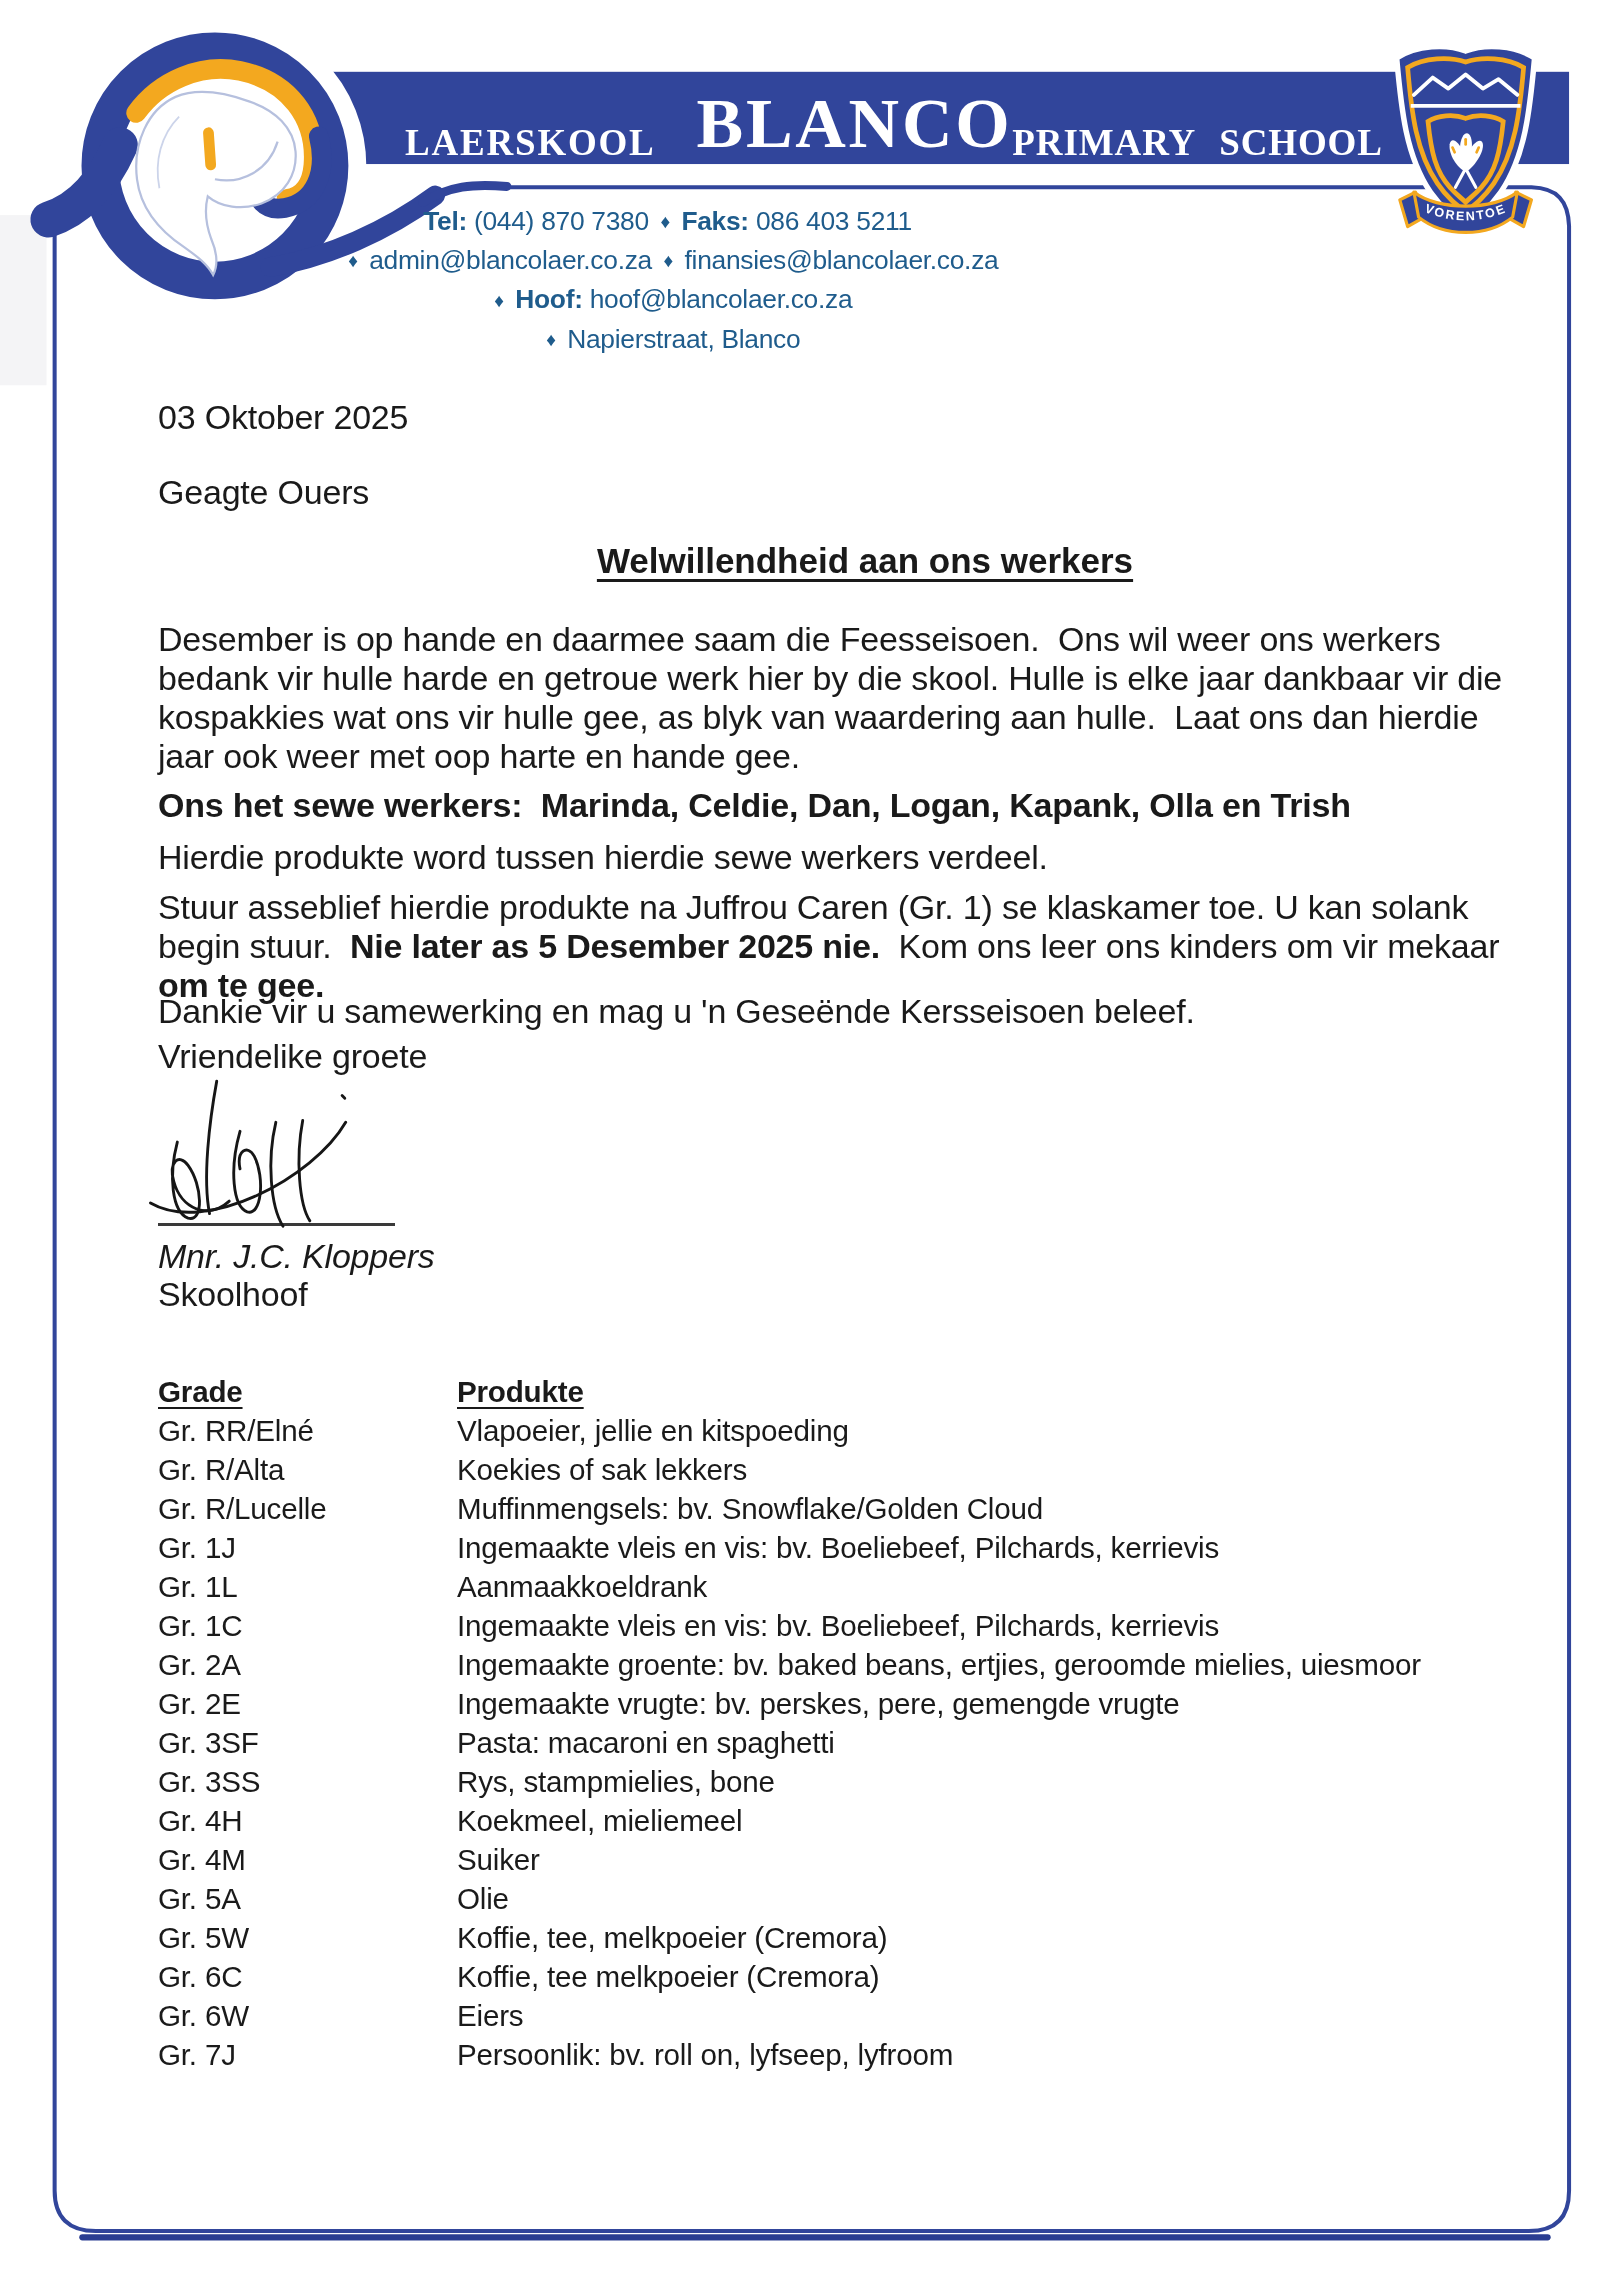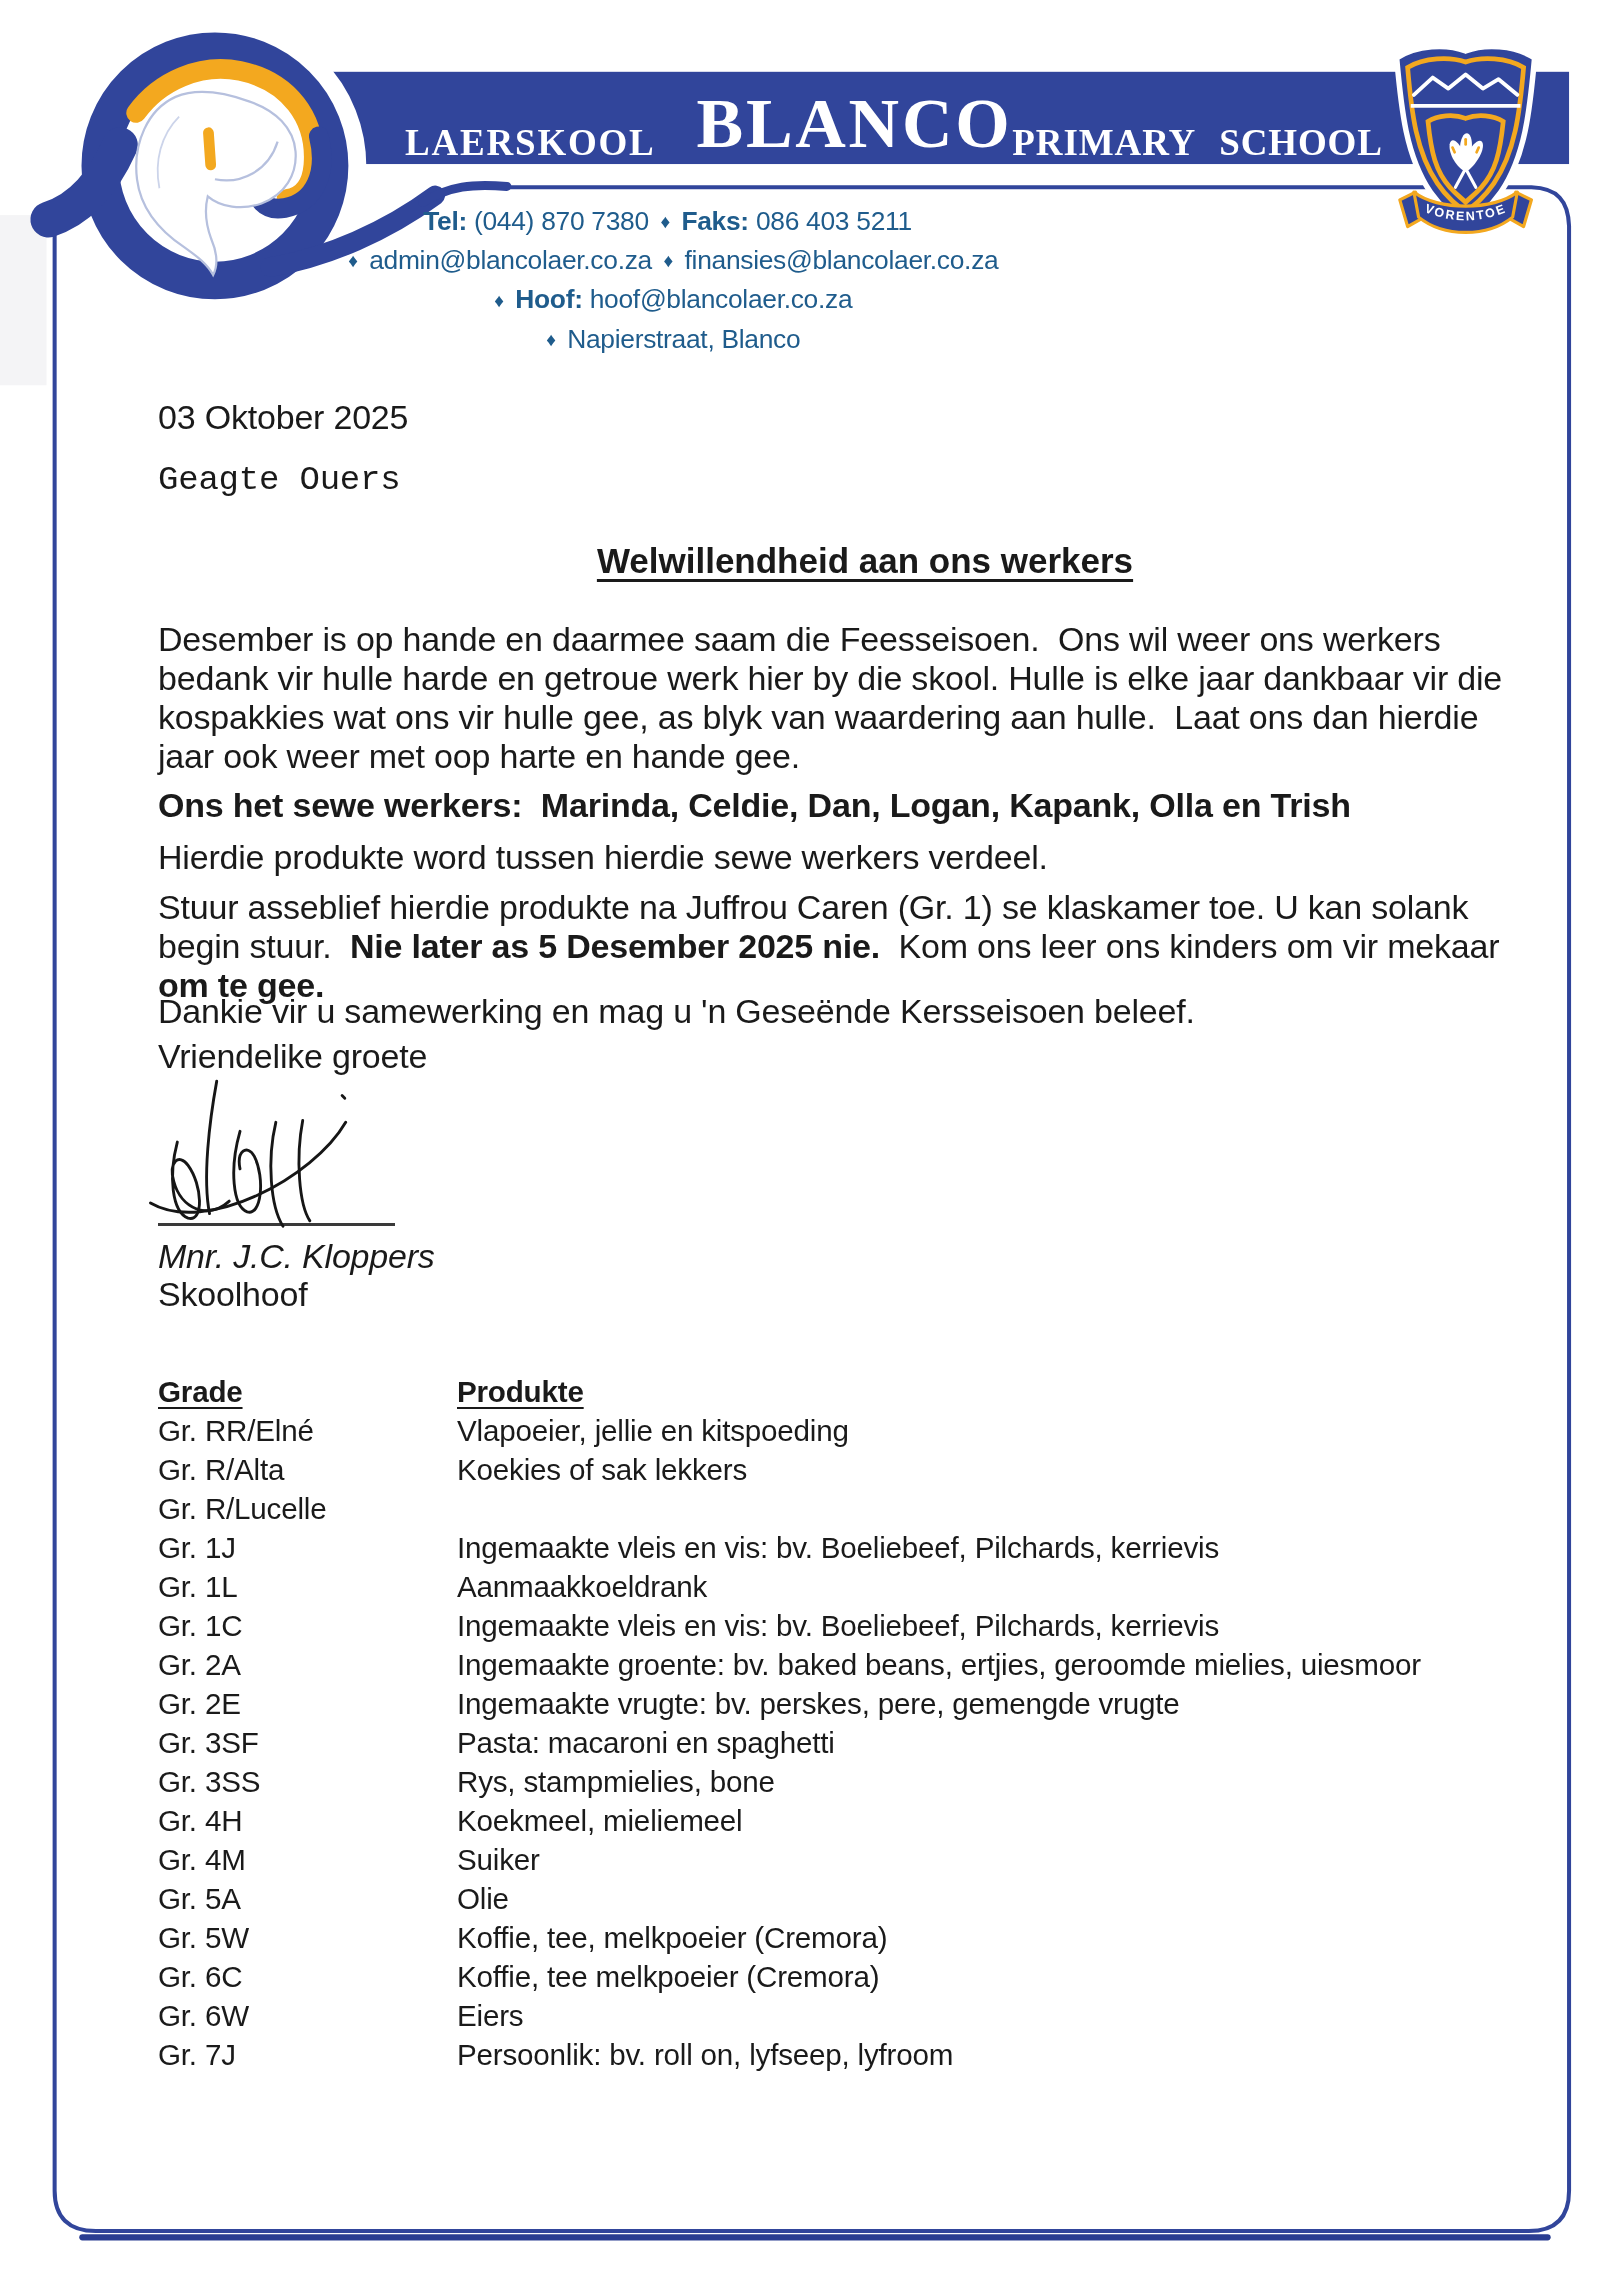--- a/index.html
+++ b/index.html
@@ -25,21 +25,21 @@
     left:296px; top:206px; width:743px; text-align:center;
     color:#1F5C8C; font-size:26.4px; letter-spacing:-0.3px; line-height:30px; z-index:3;
   }
   .contact .line { margin-bottom:8px; white-space:nowrap; }
   .contact b { font-weight:bold; }
   .sep { display:inline-block; font-size:19px; vertical-align:1.8px; padding:0 11.6px; }
 
   
   .btxt { font-size:34px; line-height:39px; letter-spacing:-0.2px; }
   .date       { left:158px; top:398px;  }
-  .salutation { left:158px; top:461px;font-family:Liberation Mono, monospace;  }
+  .salutation { left:158px; top:473px;  }
   .title-wrap { left:158px; top:541px; width:1414px; text-align:center; }
   .title-wrap span {
     font-size:35px; font-weight:bold;
     text-decoration:underline; text-decoration-thickness:2.7px; text-underline-offset:6.3px;
   }
   .p1      { left:158px; top:620px;  width:1361px; white-space:pre-wrap; }
   .workers { left:158px; top:786px;  width:1361px; font-weight:bold; white-space:pre-wrap; }
   .p2      { left:158px; top:838px;  width:1361px; white-space:pre-wrap; }
   .p3      { left:158px; top:888px;  width:1361px; white-space:pre-wrap; }
   .p3 .bold{ font-weight:bold; }
@@ -171,20 +171,21 @@
     <div class="tr">
         <span class="cell">Gr. RR/Elné</span>
         <span class="cell">Vlapoeier, jellie en kitspoeding</span>
       </div>
     <div class="tr">
         <span class="cell">Gr. R/Alta</span>
         <span class="cell">Koekies of sak lekkers</span>
       </div>
     <div class="tr">
         <span class="cell">Gr. R/Lucelle</span>
+        <span class="cell">Muffinmengsels: bv. Snowflake/Golden Cloud</span>
       </div>
     <div class="tr">
         <span class="cell">Gr. 1J</span>
         <span class="cell">Ingemaakte vleis en vis:  bv. Boeliebeef, Pilchards, kerrievis</span>
       </div>
     <div class="tr">
         <span class="cell">Gr. 1L</span>
         <span class="cell">Aanmaakkoeldrank</span>
       </div>
     <div class="tr">

